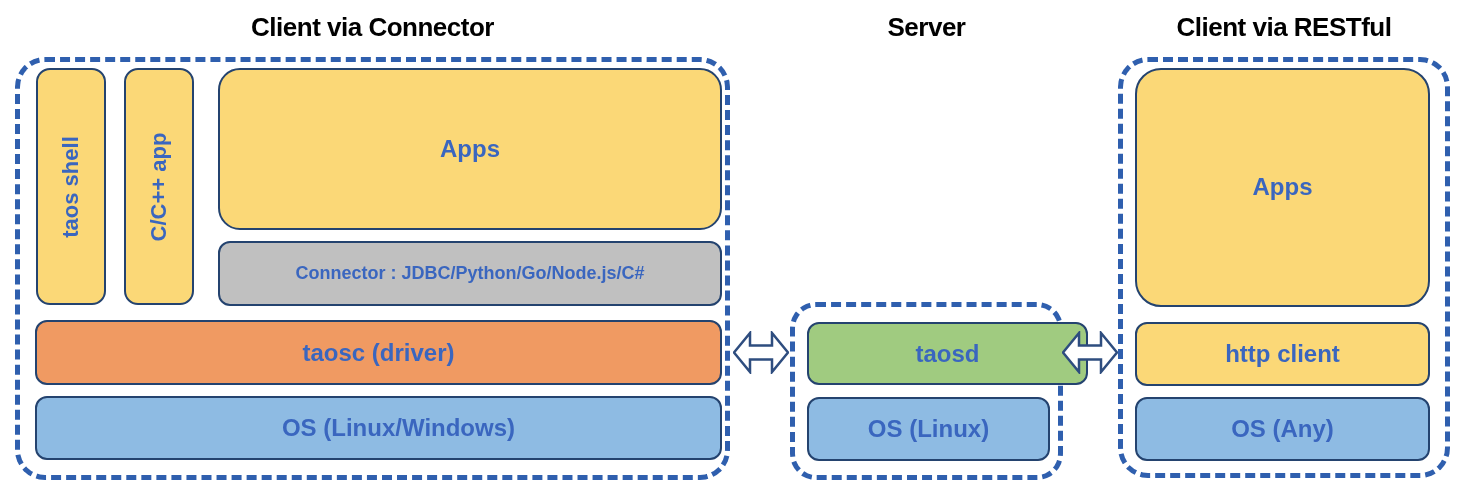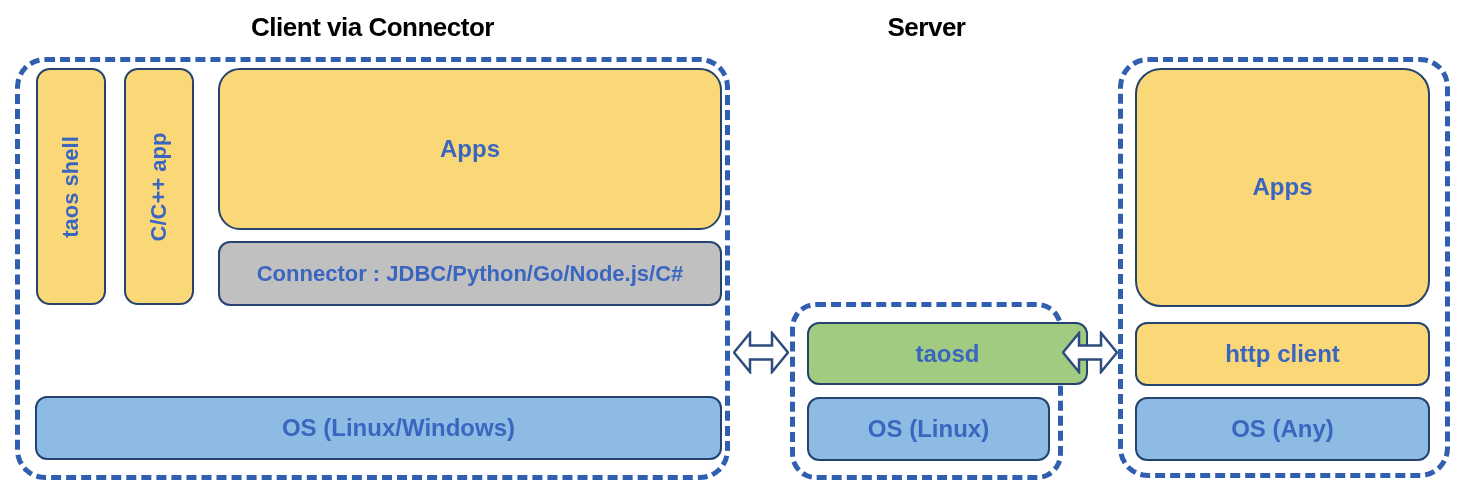--- a/index.html
+++ b/index.html
@@ -52,21 +52,21 @@
   .box.yellow { background: var(--yellow); }
   .box.orange { background: var(--orange); }
   .box.blue   { background: var(--blue-box); }
   .box.green  { background: var(--green); }
   .box.gray   { background: var(--gray); }
   .r12 { border-radius: 12px; }
   .r14 { border-radius: 14px; }
   .r22 { border-radius: 22px; }
   .r26 { border-radius: 26px; }
   .fs24 { font-size: 24px; }
-  .fs22 { font-size: 22px; }
+  .fs22 { font-size: 18px; }
   .vlabel {
     transform: rotate(-90deg);
     white-space: nowrap;
     font-size: 22px;
     font-weight: bold;
     color: var(--label-blue);
   }
   .two-line { line-height: 1.35; font-size: 24px; }
   .arrow {
     position: absolute;
@@ -74,39 +74,43 @@
     height: 43px;
   }
 </style>
 </head>
 <body>
 
 <div class="canvas">
 
   <div class="section-title" style="left:790px; width:273px;">Server</div>
   <div class="section-title" style="left:15px; width:715px;">Client via Connector</div>
+  <div class="section-title" style="left:1118px; width:332px;">Client via RESTful</div>
 
   <div class="dashed-group" style="left:15px; top:57px; width:715px; height:423px;"></div>
 
   <div class="box yellow r14" style="left:36px; top:68px; width:70px; height:237px;">
     <span class="vlabel">taos shell</span>
   </div>
 
   <div class="box yellow r14" style="left:124px; top:68px; width:70px; height:237px;">
     <span class="vlabel">C/C++ app</span>
   </div>
 
   <div class="box yellow r22 fs24" style="left:218px; top:68px; width:504px; height:162px;">
     <span>Apps</span>
   </div>
 
   <div class="box gray r12 fs22" style="left:218px; top:241px; width:504px; height:65px;">
     <span>Connector : JDBC/Python/Go/Node.js/C#</span>
   </div>
 
+  <div class="box orange r12 fs24" style="left:35px; top:320px; width:687px; height:65px;">
+    <span>taosc (driver)</span>
+  </div>
 
   <div class="box blue r12 fs24" style="left:35px; top:396px; width:687px; height:64px;padding-left:40px;">
     <span>OS (Linux/Windows)</span>
   </div>
 
   <svg class="arrow" style="left:733px; top:331px;" viewBox="0 0 56 43">
     <polygon points="1,21.5 17,2 17,14.5 39,14.5 39,2 55,21.5 39,41 39,28.5 17,28.5 17,41" fill="#FFFFFF" stroke="#2E4D7F" stroke-width="2.5" stroke-linejoin="miter"></polygon>
   </svg>
 
   <div class="dashed-group" style="left:790px; top:302px; width:273px; height:178px; border-radius:26px;"></div>

